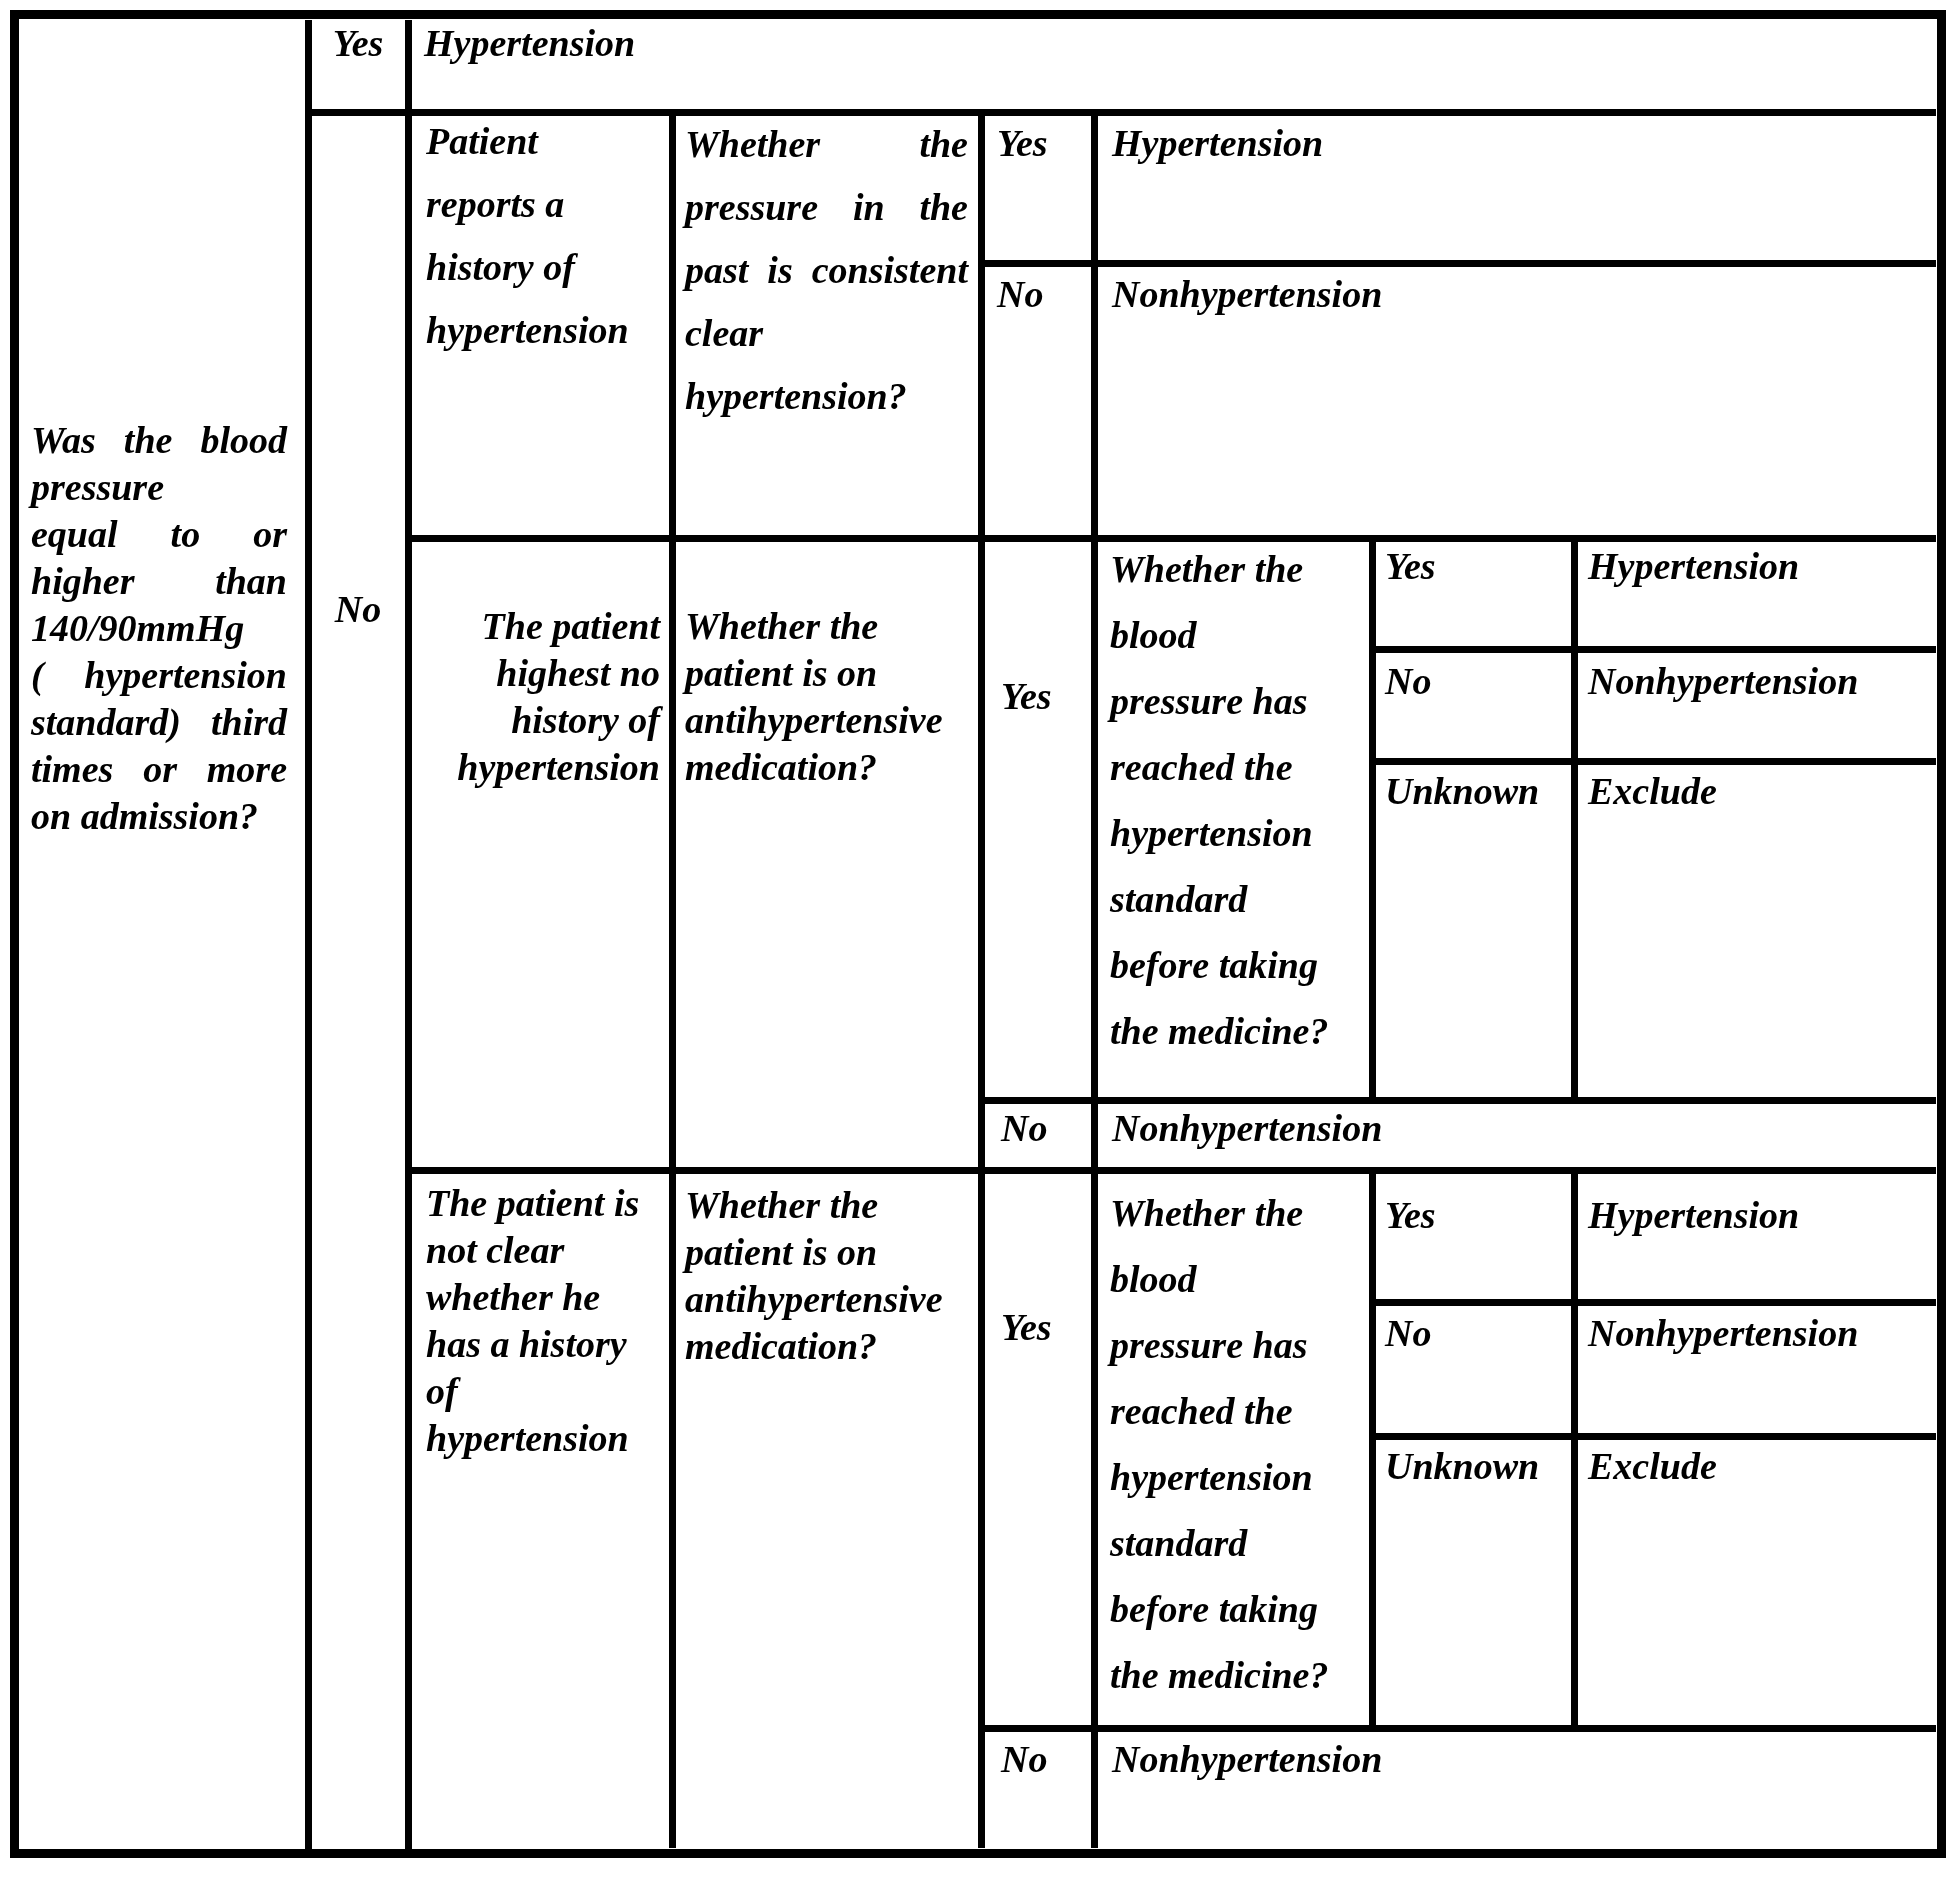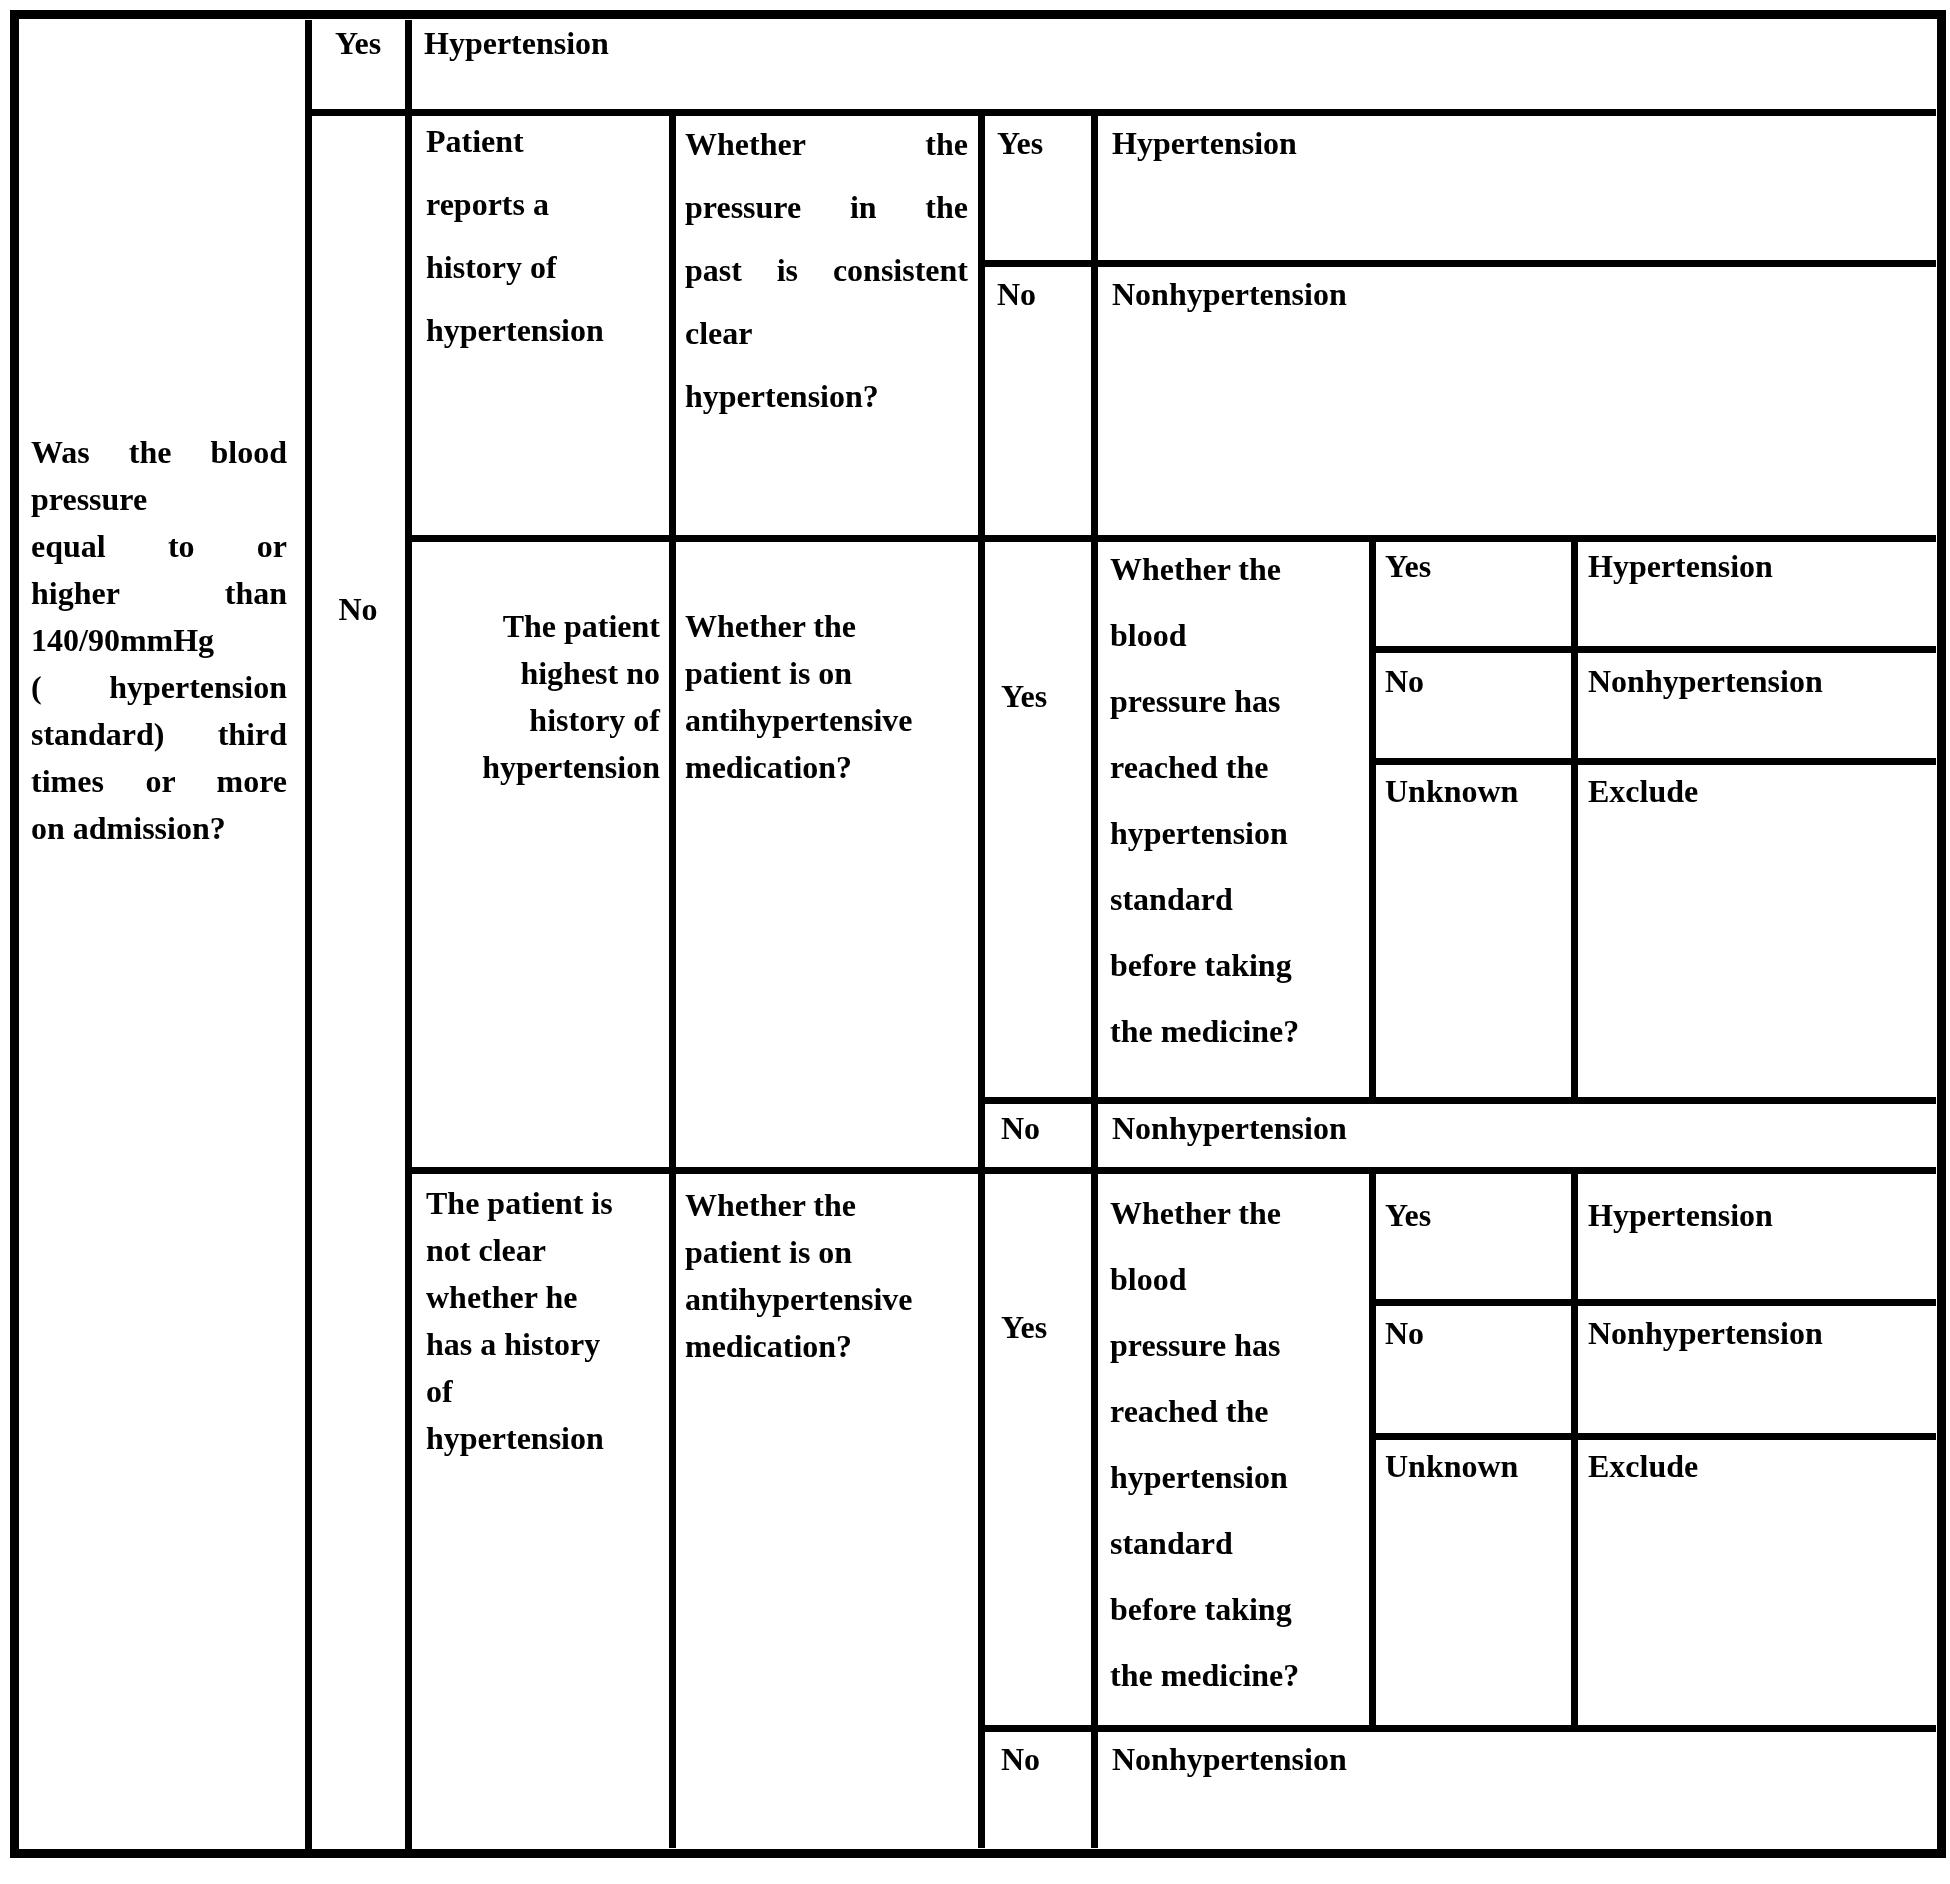--- a/index.html
+++ b/index.html
@@ -10,21 +10,21 @@
     font-weight:bold;
     color:#000;
     -webkit-font-smoothing:antialiased;
   }
   .frame {
     position:absolute; left:9.8px; top:9.8px;
     width:1936px; height:1848px;
     border:9.8px solid #000; box-sizing:border-box;
   }
   .vl,.hl { position:absolute; background:#000; }
-  .t { position:absolute; font-size:32px; line-height:47px; }
+  .t { position:absolute; font-size:38px; line-height:47px;font-style:italic; }
   .lh65 { line-height:63px; }
   .lh68 { line-height:66px; }
   .ln { white-space:nowrap; }
   .just .ln { white-space:normal; text-align:justify; text-align-last:justify; }
   .just .ln:last-child { text-align-last:left; }
   .ctr { text-align:center; }
 </style>
 </head>
 <body>
 
@@ -44,21 +44,21 @@
 <div class="hl" style="left:978px;top:260px;width:958px;height:6.8px;"></div>
 <div class="hl" style="left:405px;top:535px;width:1531px;height:6.8px;"></div>
 <div class="hl" style="left:1369px;top:646px;width:567px;height:6.8px;"></div>
 <div class="hl" style="left:1369px;top:758px;width:567px;height:6.8px;"></div>
 <div class="hl" style="left:978px;top:1097px;width:958px;height:6.8px;"></div>
 <div class="hl" style="left:405px;top:1167px;width:1531px;height:6.8px;"></div>
 <div class="hl" style="left:1369px;top:1299px;width:567px;height:6.8px;"></div>
 <div class="hl" style="left:1369px;top:1433px;width:567px;height:6.8px;"></div>
 <div class="hl" style="left:978px;top:1725px;width:958px;height:6.8px;"></div>
 
-<div class="t just" style="left:31px;top:417px;width:256px;margin-top:12px;">
+<div class="t just" style="left:31px;top:417px;width:256px;">
     <div class="ln">Was the blood</div>
     <div class="ln">pressure</div>
     <div class="ln">equal to or</div>
     <div class="ln">higher than</div>
     <div class="ln">140/90mmHg</div>
     <div class="ln">( hypertension</div>
     <div class="ln">standard) third</div>
     <div class="ln">times or more</div>
     <div class="ln">on admission?</div>
   </div>

